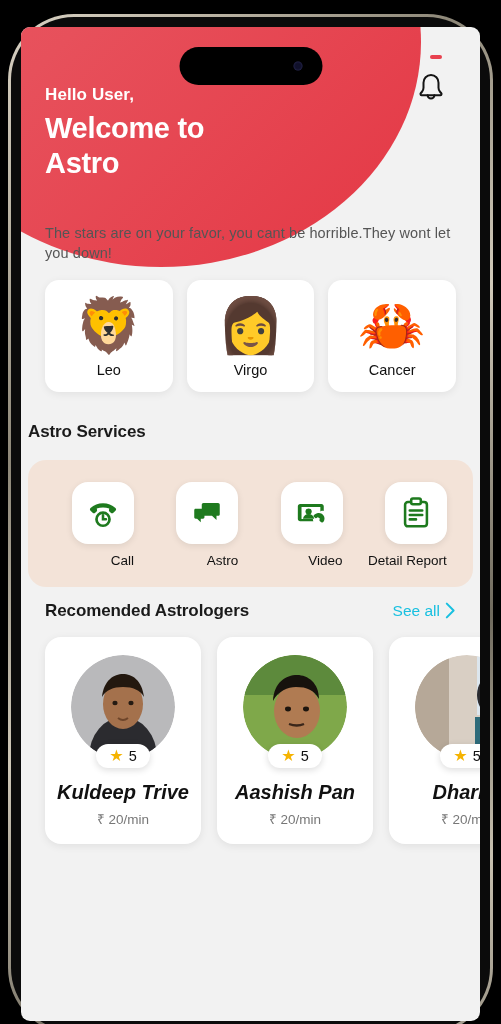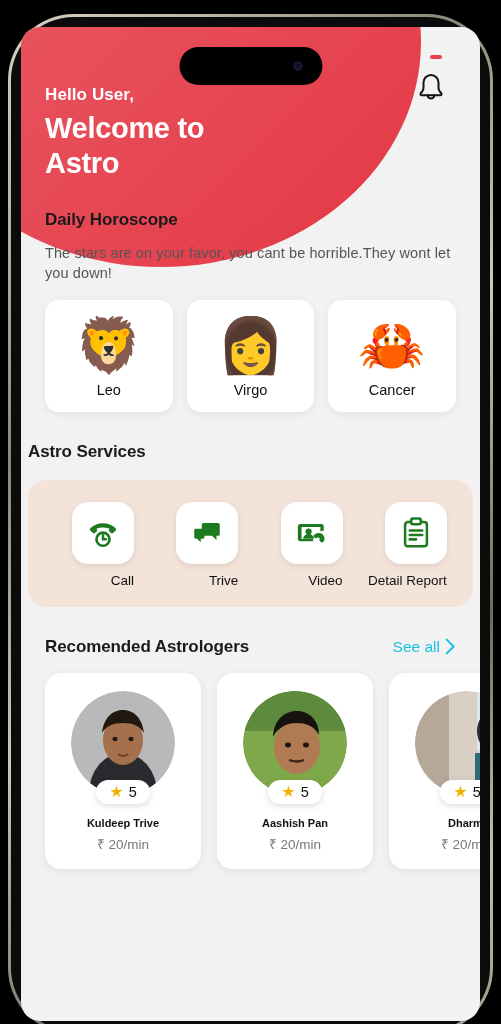--- a/index.html
+++ b/index.html
@@ -24,21 +24,21 @@
   .phone-bezel {
     position:relative;
     width:100%; height:100%;
     border-radius:63px;
     background:#0b0b0b;
     padding:10px;
   }
   .screen {
     position:relative;
     width:100%; height:100%;
-    border-radius:19px;
+    border-radius:9px;
     background:#f2f2f2;
     overflow:hidden;
   }
 
   
   .btn-side {
     position:absolute;
     background:linear-gradient(90deg,#cfc8b8,#8b8577 45%,#6d685c 70%,#b5ae9f);
     border-radius:2px;
   }
@@ -161,21 +161,21 @@
     display:flex; align-items:center; justify-content:center;
     box-shadow:0 2px 7px rgba(0,0,0,.09);
   }
   .svc-label {
     font-size:13.5px; color:#111; text-align:center;
     line-height:1.22; font-weight:400;
   }
 
   
   .rec-head {
-    padding:30px 24px 0;
+    padding:14px 24px 0;
     display:flex; align-items:center; justify-content:space-between;gap:28px;
   }
   .see-all {
     display:flex; gap:5px;
     color:#19c0e0; font-size:15.5px; font-weight:400;
   }
   .astro-row {
     display:flex; gap:16px;
     padding:16px 0 0 24px;
   }
@@ -195,22 +195,22 @@
     margin-top:-15px;
     background:#fff; border-radius:13px;
     padding:4px 13px;
     display:flex; align-items:center; gap:5px;
     box-shadow:0 2px 7px rgba(0,0,0,.14);
     position:relative; z-index:3;
   }
   .a-badge .star { color:#f5b301; font-size:16px; line-height:1; }
   .a-badge .val  { font-size:14.5px; color:#111; }
   .a-name {
-    margin-top:13px; font-size:11px; font-weight:700;
-    color:#111; white-space:nowrap;
+    margin-top:13px; font-size:20px; font-weight:700;
+    color:#111; white-space:nowrap;font-style:italic;
   }
   .a-price {
     margin-top:6px; font-size:13.5px; color:#777;
   }
 </style>
 </head>
 <body>
 
 <div class="stage">
   <div class="phone-outer">
@@ -239,21 +239,20 @@
             <div class="welcome">Welcome to Astro</div>
           </div>
           <div class="bell-btn">
             <svg width="30" height="33" viewBox="0 0 24 26" fill="none">
               <path d="M12 2.2c-3.4 0-6 2.7-6 6.1v4.1c0 1.2-.4 2.3-1.2 3.2l-1 1.2c-.5.6-.1 1.5.7 1.5h15c .8 0 1.2-.9 .7-1.5l-1-1.2c-.8-.9-1.2-2-1.2-3.2V8.3c0-3.4-2.6-6.1-6-6.1z" stroke="#141414" stroke-width="1.6" stroke-linejoin="round"></path>
               <path d="M9.3 18.3c0 1.5 1.2 2.7 2.7 2.7s2.7-1.2 2.7-2.7" stroke="#141414" stroke-width="1.6" stroke-linecap="round"></path>
             </svg>
           </div>
 
           <div class="horoscope">
-            <div class="sec-title">Daily Horoscope</div>
             <div class="horo-desc">The stars are on your favor, you cant be horrible.They wont let you down!</div>
           </div>
 
           <div class="zodiac-row">
             <div class="z-card">
               <div class="z-emoji">🦁</div>
               <div class="z-name">Leo</div>
             </div>
             <div class="z-card">
               <div class="z-emoji">👩</div>
@@ -281,21 +280,21 @@
                 <div class="svc-label">Call</div>
               </div>
 
               <div class="svc-item">
                 <div class="svc-tile">
                   <svg width="34" height="34" viewBox="0 0 24 24">
                     <path d="M9.5 5h10.3c.7 0 1.2.5 1.2 1.2v6.6c0 .7-.5 1.2-1.2 1.2h-1.1v3l-3.2-3H9.5c-.7 0-1.2-.5-1.2-1.2V6.2C8.3 5.5 8.8 5 9.5 5z" fill="#1e7a1e"></path>
                     <path d="M4 9h5.2c.6 0 1 .4 1 1v5c0 .6-.4 1-1 1H7.6v2.6L5 16H4c-.6 0-1-.4-1-1v-5c0-.6.4-1 1-1z" fill="#1e7a1e"></path>
                   </svg>
                 </div>
-                <div class="svc-label">Trive</div>
+                <div class="svc-label">Astro</div>
               </div>
 
               <div class="svc-item">
                 <div class="svc-tile">
                   <svg width="34" height="34" viewBox="0 0 24 24">
                     <path d="M3.6 5.6h15.1c.9 0 1.6.7 1.6 1.6v3.3c-.6-.2-1.3-.2-1.9.1l-.5.3V7.8H4.6v8.4h8.1c-.1.6 0 1.2.3 1.7H3.6c-.9 0-1.6-.7-1.6-1.6V7.2c0-.9.7-1.6 1.6-1.6z" fill="#1e7a1e"></path>
                     <circle cx="9.6" cy="11" r="2.2" fill="#1e7a1e"></circle>
                     <path d="M5.6 16c.4-2.1 2-3.3 4-3.3s3.6 1.2 4 3.3H5.6z" fill="#1e7a1e"></path>
                     <path d="M15.6 12.2c1.5-.6 3.3-.1 4.4 1.3 1.1 1.4 1.1 3.3.1 4.7-.3.5-1 .6-1.5.3l-1-.7c-.4-.3-.5-.8-.3-1.2l.3-.5c-.5-.5-1-.9-1.7-1.1l-.4.4c-.3.3-.8.4-1.2.1l-.8-.6c-.5-.4-.5-1.1-.1-1.5.6-.6 1.3-1 2.2-1.2z" fill="#1e7a1e"></path>
                   </svg>

